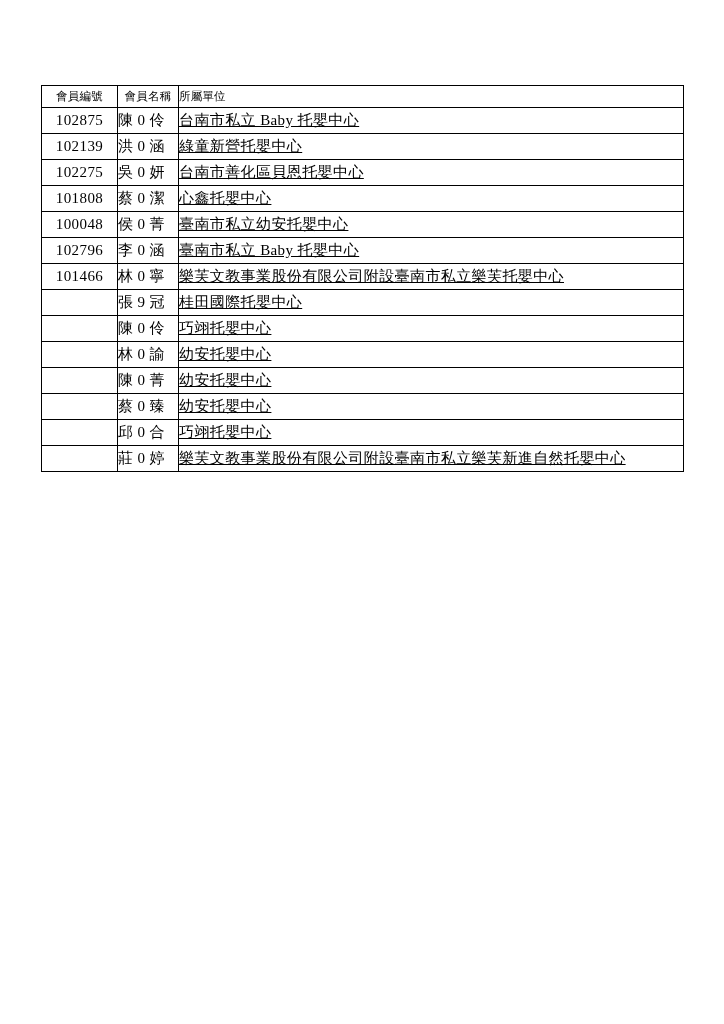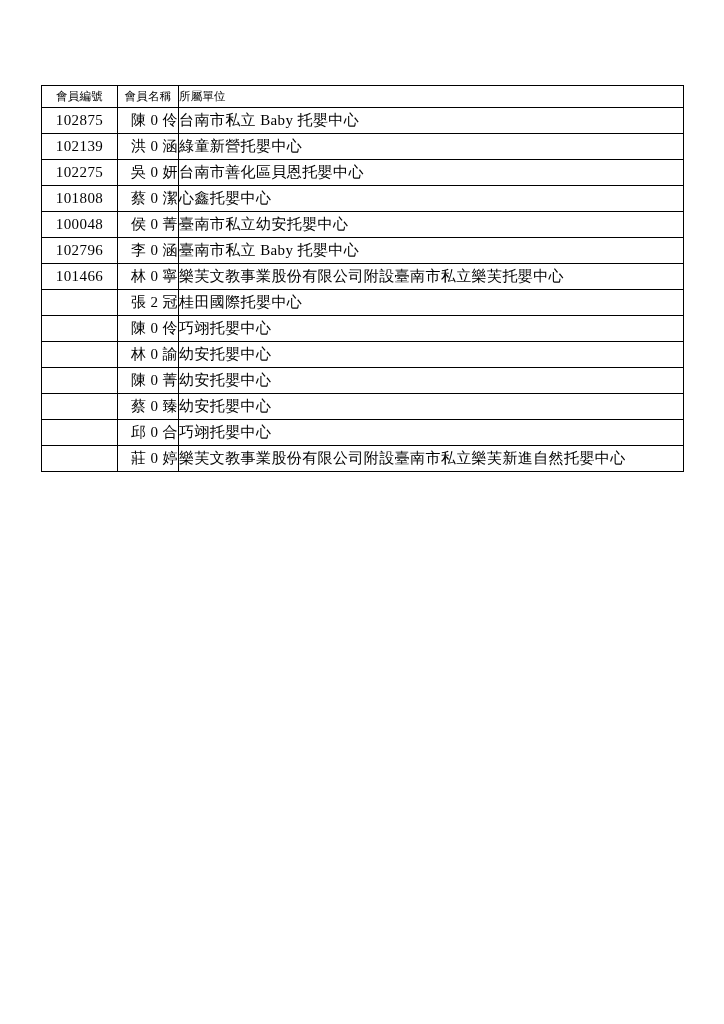--- a/index.html
+++ b/index.html
@@ -62,29 +62,30 @@
   .th-unit {
     text-align: left;
     padding-left: 4px;
   }
   td.cell-id {
     text-align: center;
     font-size: 12.5px;
     letter-spacing: 0.3px;
   }
   td.cell-name {
-    text-align: right;
+    text-align: left;
     font-size: 12.5px;
     letter-spacing: 0.8px;
   }
   td.cell-unit {
     text-align: left;
     padding-left: 4px;
     font-size: 12.5px;
     letter-spacing: 0.4px;
+    text-decoration: underline;
   }
   td.cell-id.empty { }
 </style>
 </head>
 <body>
 
 <div class="page">
   <div class="table-wrap">
     <table class="member-table">
       <colgroup>
@@ -130,21 +131,21 @@
             <td class="cell-name">李 0 涵</td>
             <td class="cell-unit">臺南市私立 Baby 托嬰中心</td>
           </tr>
           <tr>
             <td class="cell-id">101466</td>
             <td class="cell-name">林 0 寧</td>
             <td class="cell-unit">樂芙文教事業股份有限公司附設臺南市私立樂芙托嬰中心</td>
           </tr>
           <tr>
             <td class="cell-id empty"></td>
-            <td class="cell-name">張 2 冠</td>
+            <td class="cell-name">張 9 冠</td>
             <td class="cell-unit">桂田國際托嬰中心</td>
           </tr>
           <tr>
             <td class="cell-id empty"></td>
             <td class="cell-name">陳 0 伶</td>
             <td class="cell-unit">巧翊托嬰中心</td>
           </tr>
           <tr>
             <td class="cell-id empty"></td>
             <td class="cell-name">林 0 諭</td>

